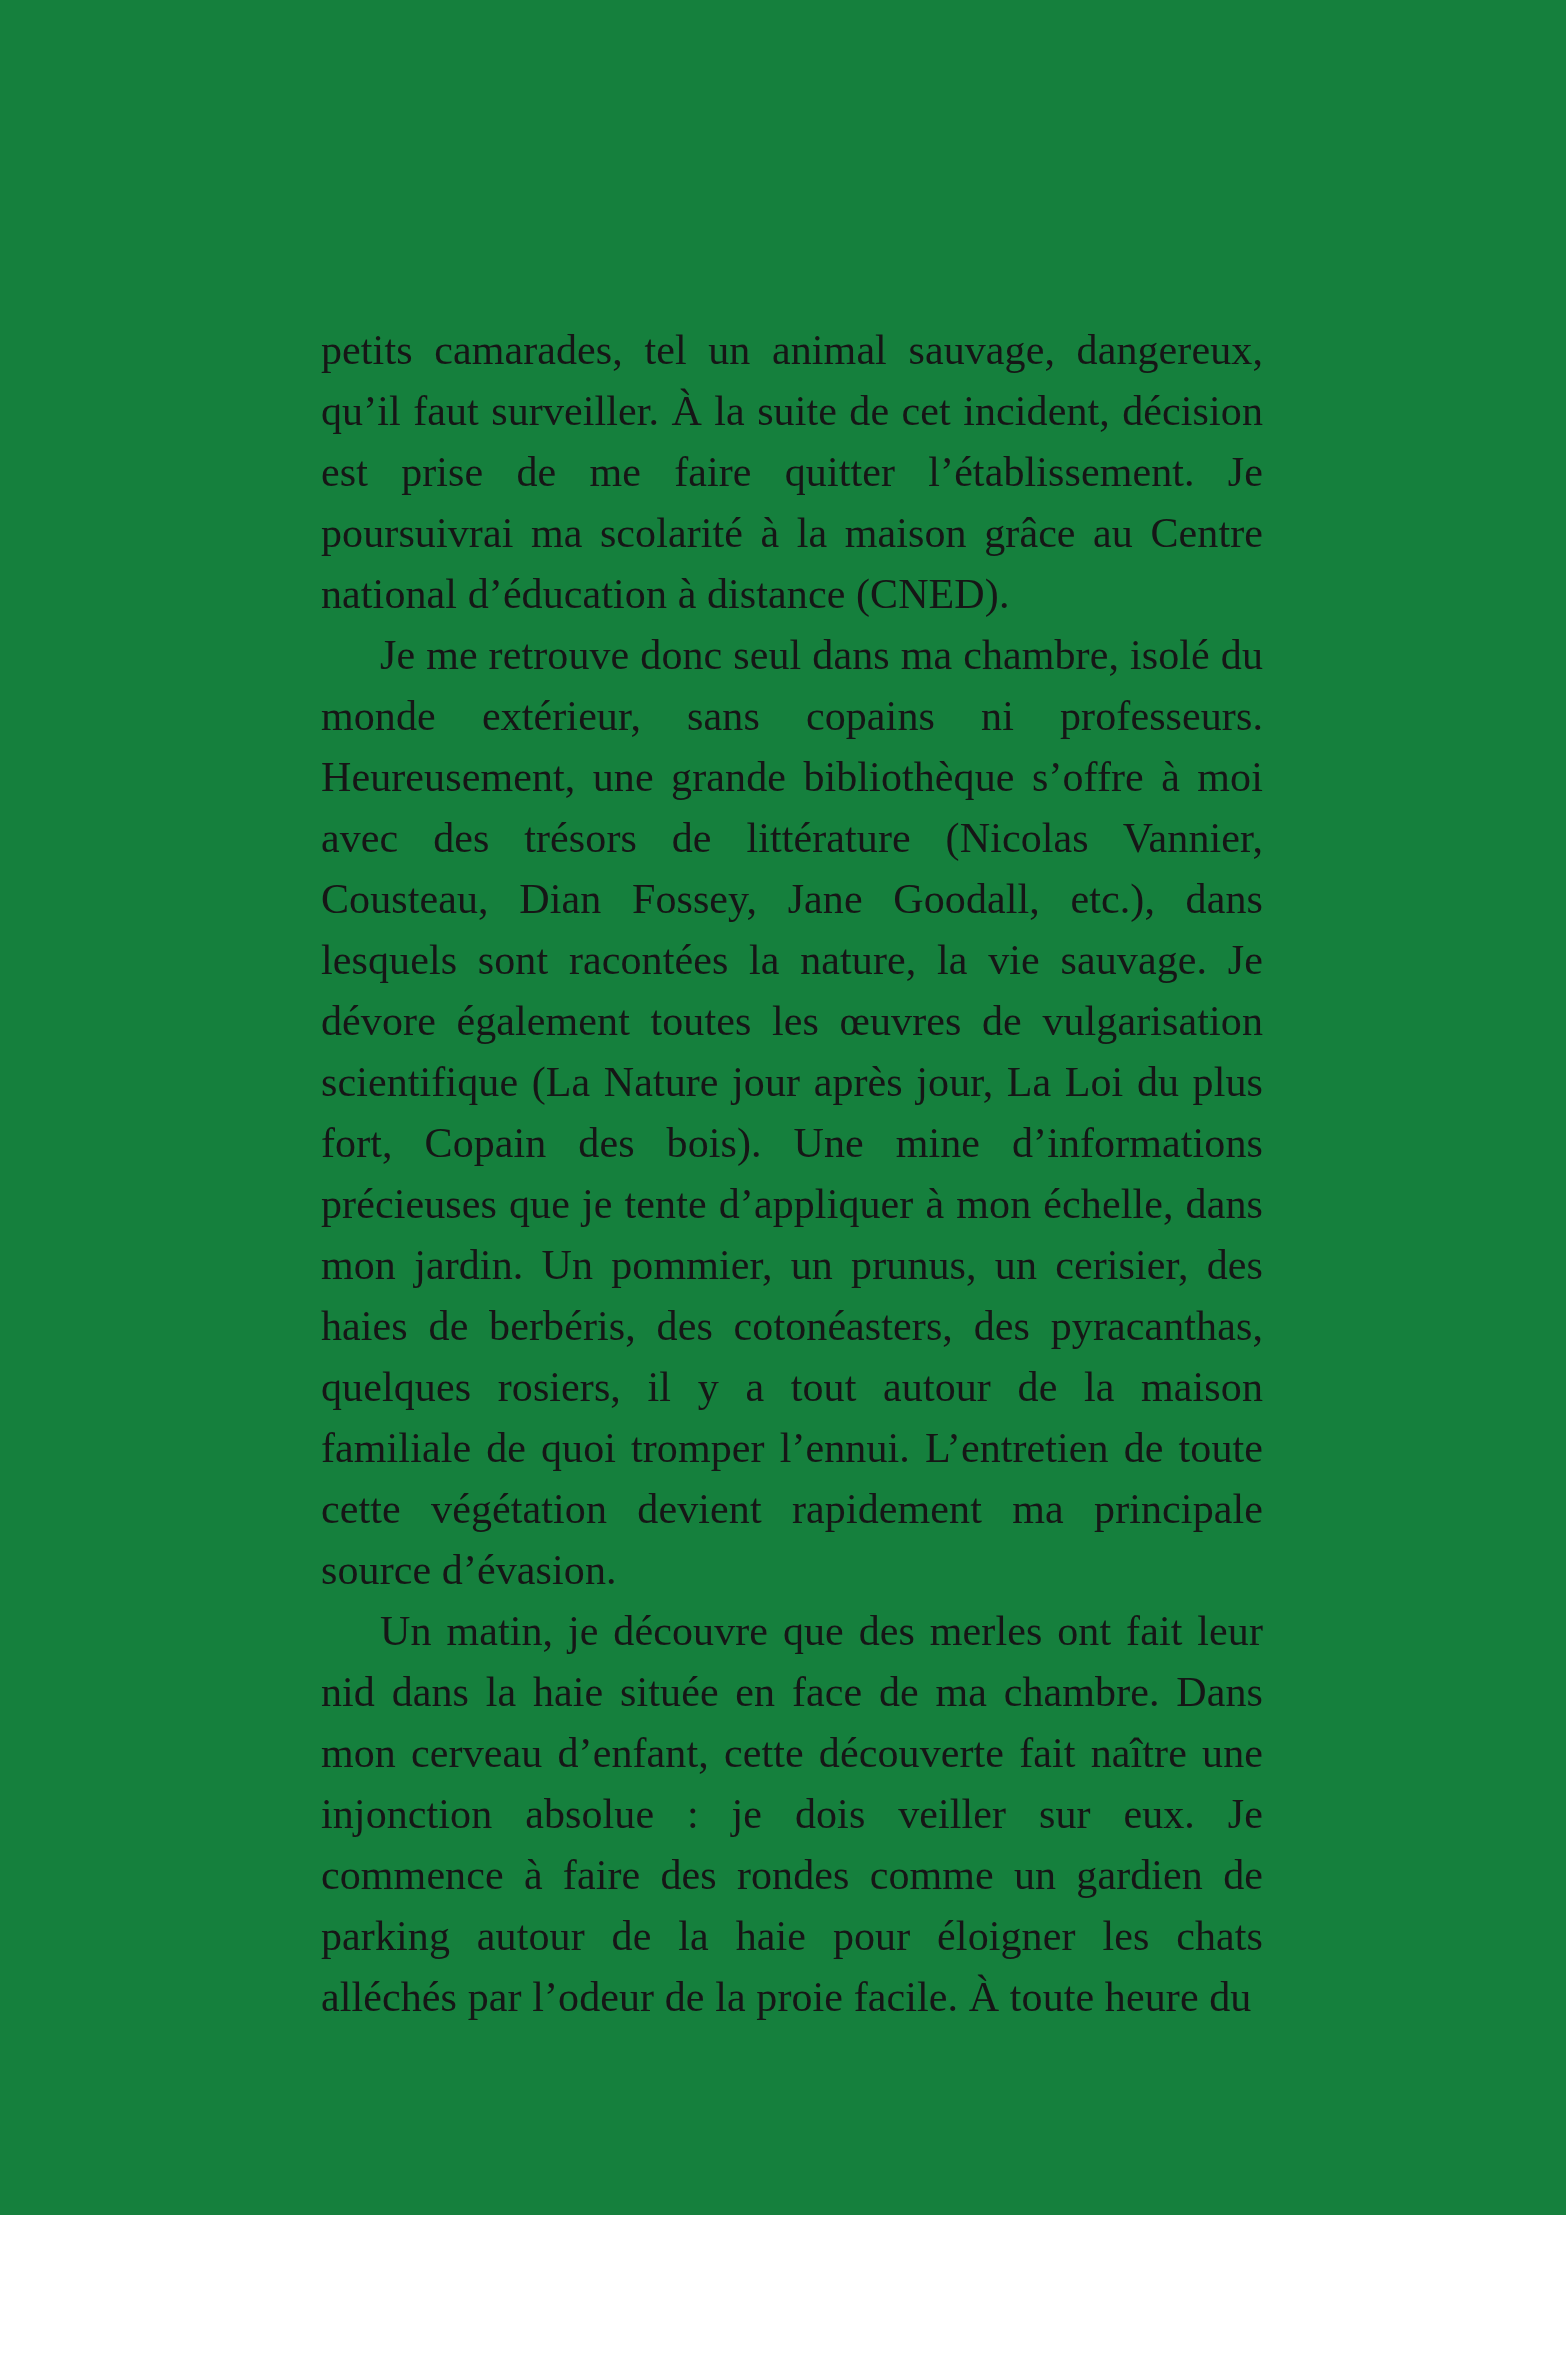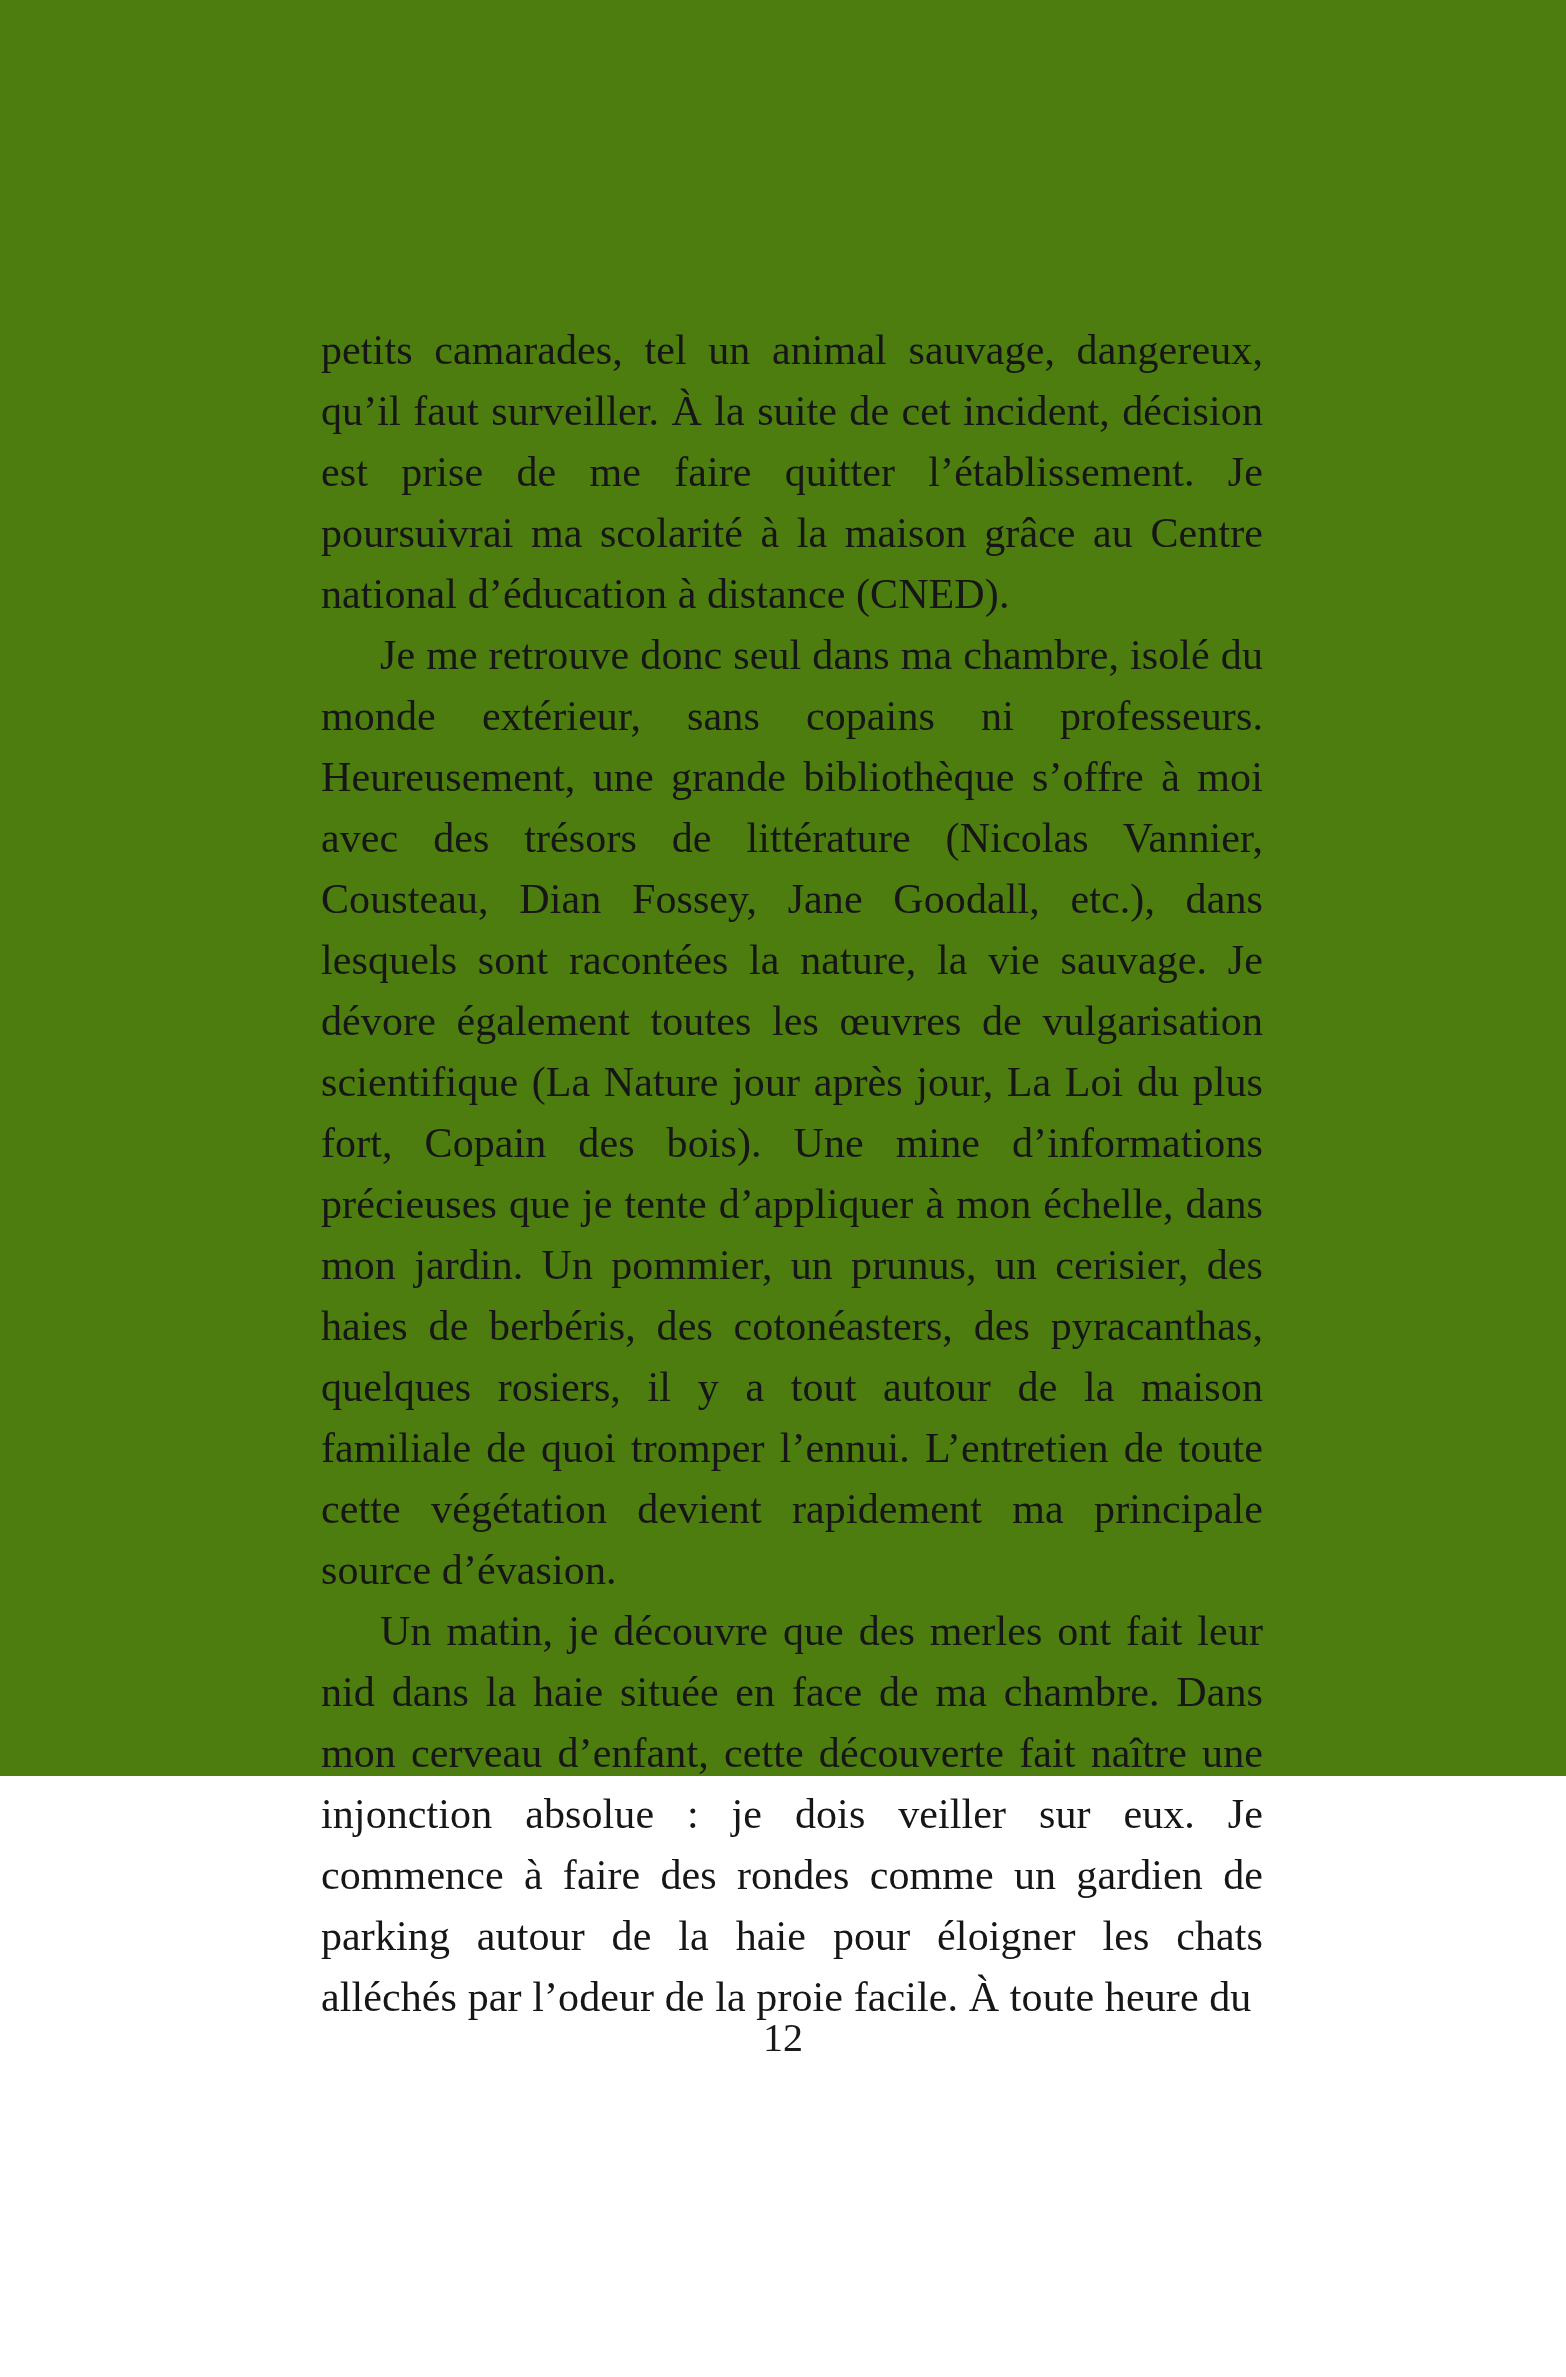--- a/index.html
+++ b/index.html
@@ -15,22 +15,22 @@
     font-family: "Liberation Serif", "DejaVu Serif", serif;
     color: #151515;
     -webkit-font-smoothing: antialiased;
   }
 
   .page {
     position: absolute;
     left: 0;
     top: 0;
     width: 1566px;
-    height: 1776px;
-    background: #4d7c0f;
+    height: 2215px;
+    background: #15803d;
   }
 
   .text-block {
     position: absolute;
     left: 321px;
     top: 320px;
     width: 942px;
   }
 
   .para {
@@ -75,16 +75,15 @@
   <div class="text-block">
 
     <p class="para cont"><span>petits camarades, tel un animal sauvage, dangereux, qu’il faut surveiller. À la suite de cet incident, décision est prise de me faire quitter l’établissement. Je poursuivrai ma scolarité à la maison grâce au Centre national d’éducation à distance (CNED).</span></p>
 
     <p class="para"><span>Je me retrouve donc seul dans ma chambre, isolé du monde extérieur, sans copains ni professeurs. Heureusement, une grande bibliothèque s’offre à moi avec des trésors de littérature (Nicolas Vannier, Cousteau, Dian Fossey, Jane Goodall, etc.), dans lesquels sont racontées la nature, la vie sauvage. Je dévore également toutes les œuvres de vulgarisation scientifique (</span><span class="ital">La Nature jour après jour</span><span>, </span><span class="ital">La Loi du plus fort</span><span>, </span><span class="ital">Copain des bois</span><span>). Une mine d’informations précieuses que je tente d’appliquer à mon échelle, dans mon jardin. Un pommier, un prunus, un cerisier, des haies de berbéris, des cotonéasters, des pyracanthas, quelques rosiers, il y a tout autour de la maison familiale de quoi tromper l’ennui. L’entretien de toute cette végétation devient rapidement ma principale source d’évasion.</span></p>
 
     <p class="para"><span>Un matin, je découvre que des merles ont fait leur nid dans la haie située en face de ma chambre. Dans mon cerveau d’enfant, cette découverte fait naître une injonction absolue : je dois veiller sur eux. Je commence à faire des rondes comme un gardien de parking autour de la haie pour éloigner les chats alléchés par l’odeur de la proie facile. À toute heure du</span></p>
 
   </div>
 
-  <div class="page-number">12</div>
 
 </div>
 
 
 </body></html>

